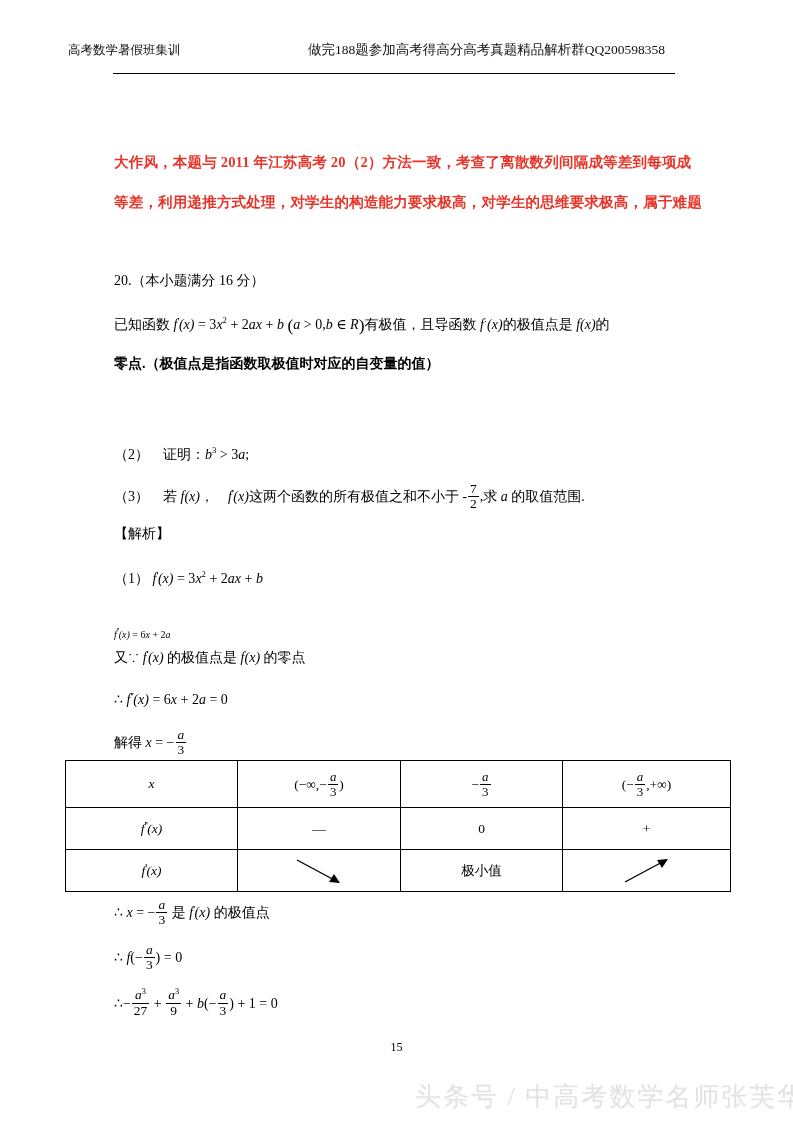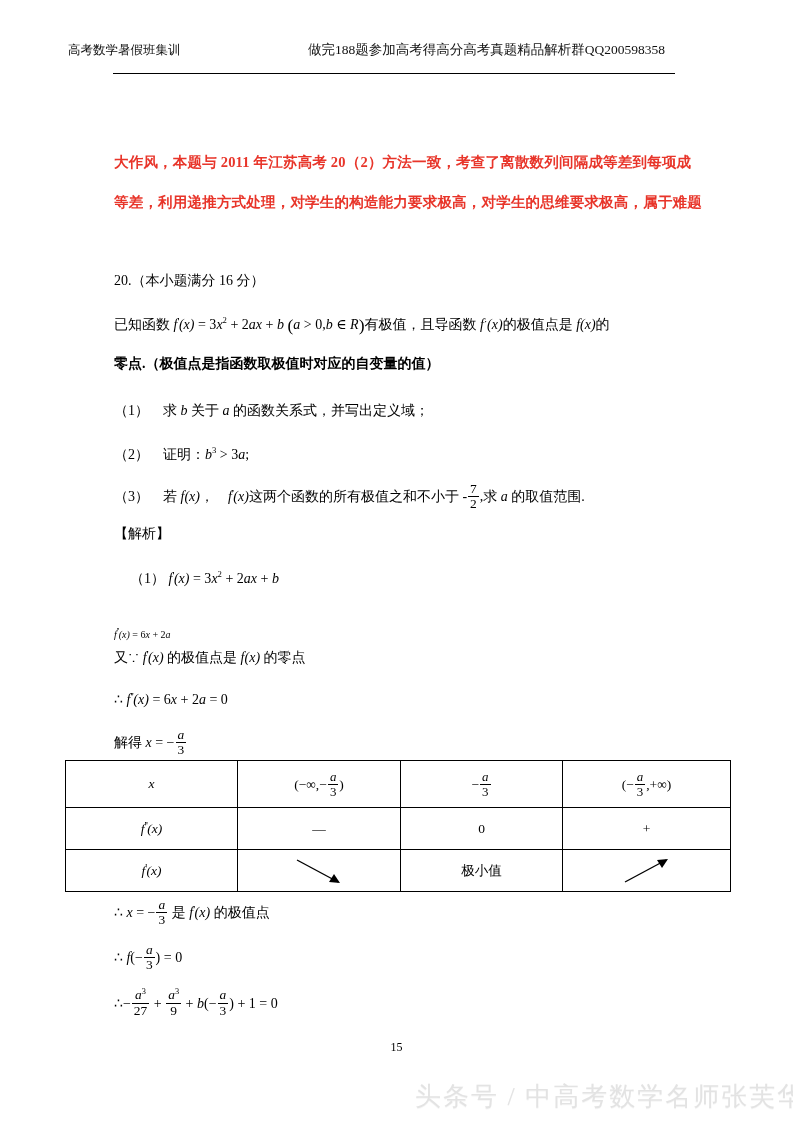--- a/index.html
+++ b/index.html
@@ -156,35 +156,32 @@
   <div class="blk red cn" style="left:114px; top:195px;">等差，利用递推方式处理，对学生的构造能力要求极高，对学生的思维要求极高，属于难题</div>
 
   <div class="blk cn" style="left:114px; top:274px; font-size:14px;">20.（本小题满分 16 分）</div>
 
   <div class="blk cn" style="left:114px; top:316px; font-size:14px;">
     <span>已知函数</span><span class="mi"> f</span><span class="pr">'</span><span class="mi">(x)</span> = 3<span class="mi">x</span><sup class="en">2</sup> + 2<span class="mi">ax</span> + <span class="mi">b</span> <span class="bigp">(</span><span class="mi">a</span> &gt; 0,<span class="mi">b</span> ∈ <span class="mi">R</span><span class="bigp">)</span><span>有极值，且导函数</span><span class="mi"> f</span><span class="pr">·</span><span class="mi">(x)</span><span>的极值点是</span><span class="mi"> f(x)</span><span>的</span>
   </div>
 
   <div class="blk cn" style="left:114px; top:357px; font-size:14px;font-weight:bold;">零点.（极值点是指函数取极值时对应的自变量的值）</div>
 
-  <div class="blk cn" style="left:114px; top:404px; font-size:14px;">
-    <span>（1）</span>　<span>求</span> <span class="mi">b</span> <span>关于</span> <span class="mi">a</span> <span>的函数关系式，并写出定义域；</span>
-  </div>
 
   <div class="blk cn" style="left:114px; top:446px; font-size:14px;">
     <span>（2）</span>　<span>证明：</span><span class="mi">b</span><sup class="en">3</sup> &gt; 3<span class="mi">a</span>;
   </div>
 
   <div class="blk cn" style="left:114px; top:482px; font-size:14px;">
     <span>（3）</span>　<span>若</span><span class="mi"> f(x)</span><span>，</span>　<span class="mi">f</span><span class="pr">'</span><span class="mi">(x)</span><span>这两个函数的所有极值之和不小于</span> -<span class="frac"><span class="n">7</span><span class="d">2</span></span>,<span>求</span><span class="mi"> a </span><span>的取值范围.</span>
   </div>
 
   <div class="blk cn" style="left:114px; top:527px; font-size:14px;">【解析】</div>
 
-  <div class="blk cn" style="left:114px; top:570px; font-size:14px;margin-left:16px;">
+  <div class="blk cn" style="left:114px; top:570px; font-size:14px;">
     <span>（1）</span> <span class="mi">f</span><span class="pr">'</span><span class="mi">(x)</span> = 3<span class="mi">x</span><sup class="en">2</sup> + 2<span class="mi">ax</span> + <span class="mi">b</span>
   </div>
 
   <div class="blk cn" style="left:114px; top:610px; font-size:10px;margin-top:20px;">
     <span class="mi">f</span><span class="pr">''</span><span class="mi">(x)</span> = 6<span class="mi">x</span> + 2<span class="mi">a</span>
   </div>
 
   <div class="blk cn" style="left:114px; top:651px; font-size:14px;text-align:right;">
     <span>又∵</span><span class="mi"> f</span><span class="pr">'</span><span class="mi">(x)</span> <span>的极值点是</span><span class="mi"> f(x)</span> <span>的零点</span>
   </div>

